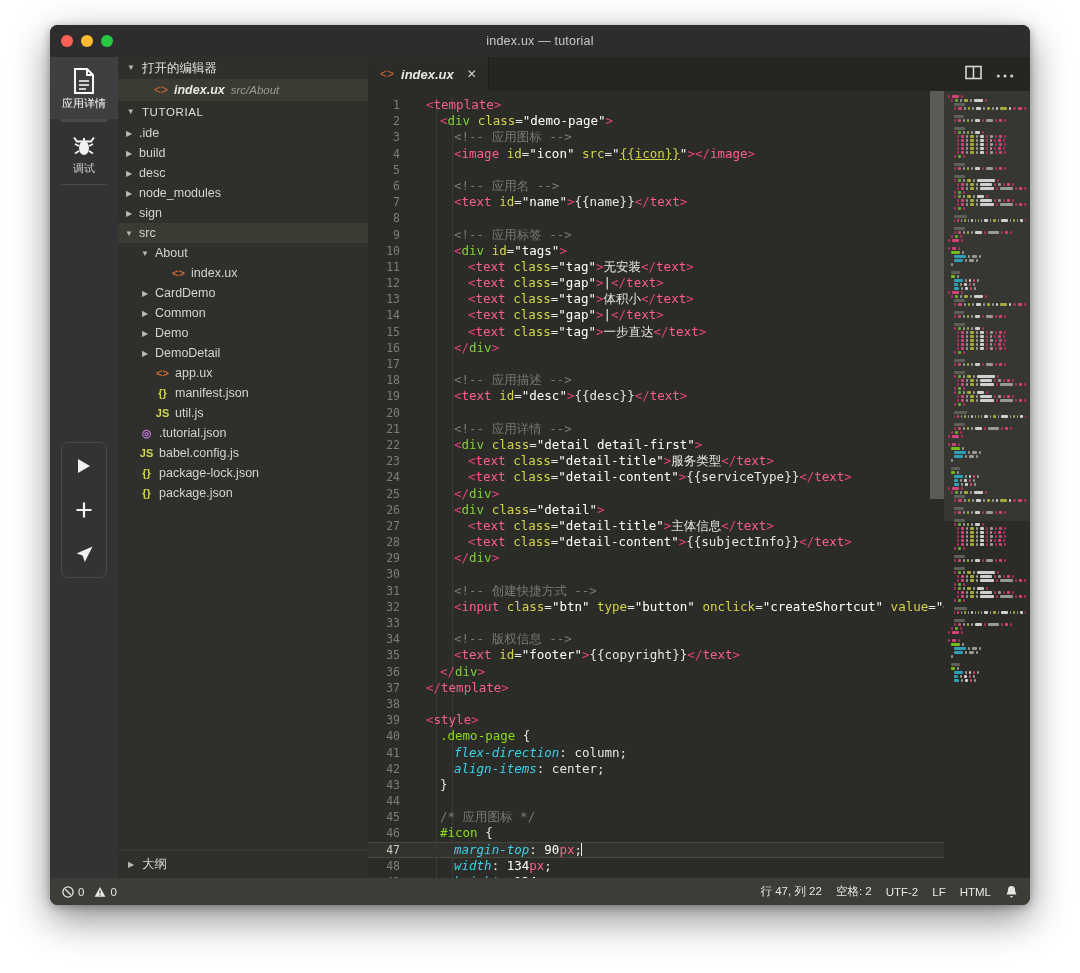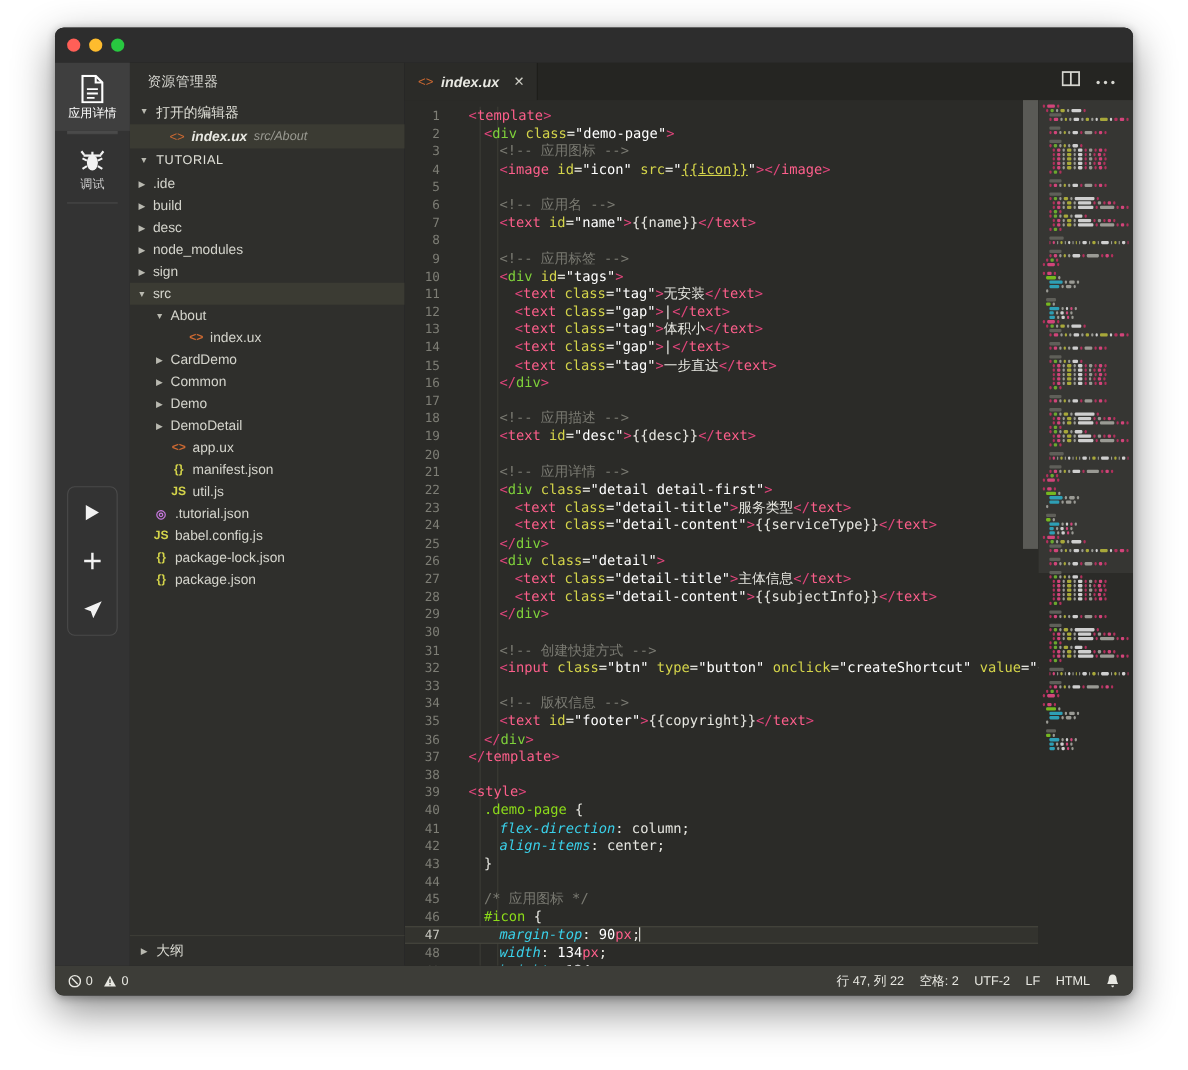--- a/index.html
+++ b/index.html
@@ -174,20 +174,21 @@
 
 <div id="page">
   <div class="window">
 
     <div class="titlebar">
       <div class="traffic">
         <span class="dot red"></span>
         <span class="dot yellow"></span>
         <span class="dot green"></span>
       </div>
+      <div class="win-title">index.ux — tutorial</div>
     </div>
 
     <div class="body-row">
 
       <div class="activitybar">
 
         <div class="act-item active">
           <span class="glyph">
             <svg width="22" height="26" viewBox="0 0 22 26">
               <path d="M2 1 h12 l6 6 v18 h-18 z" fill="none" stroke="currentColor" stroke-width="1.9"></path>
@@ -230,21 +231,20 @@
           </span>
           <span class="bglyph">
             <svg width="19" height="19" viewBox="0 0 19 19">
                 <path d="M17.5 1.5 L1.5 8.4 L7.6 10.6 L9.8 17 Z" fill="#f2f2f2"></path>
               </svg>
           </span>
         </div>
       </div>
 
       <div class="sidebar">
-        <div class="sb-title">资源管理器</div>
 
         <div class="sb-section-hdr">
           <span class="tw">▼</span>
           <span>打开的编辑器</span>
         </div>
 
         <div class="open-editor">
           <span class="ic ic-ux">&lt;&gt;</span>
           <span class="fname">index.ux</span>
           <span class="fpath">src/About</span>

